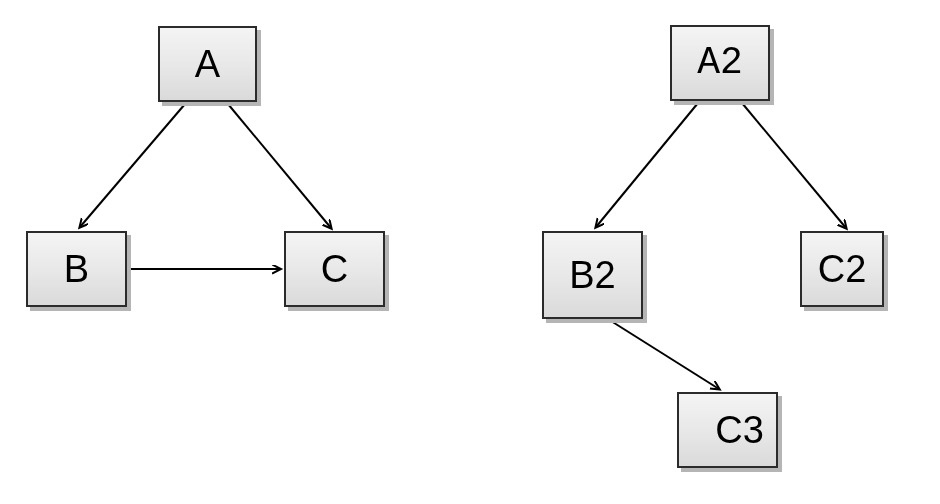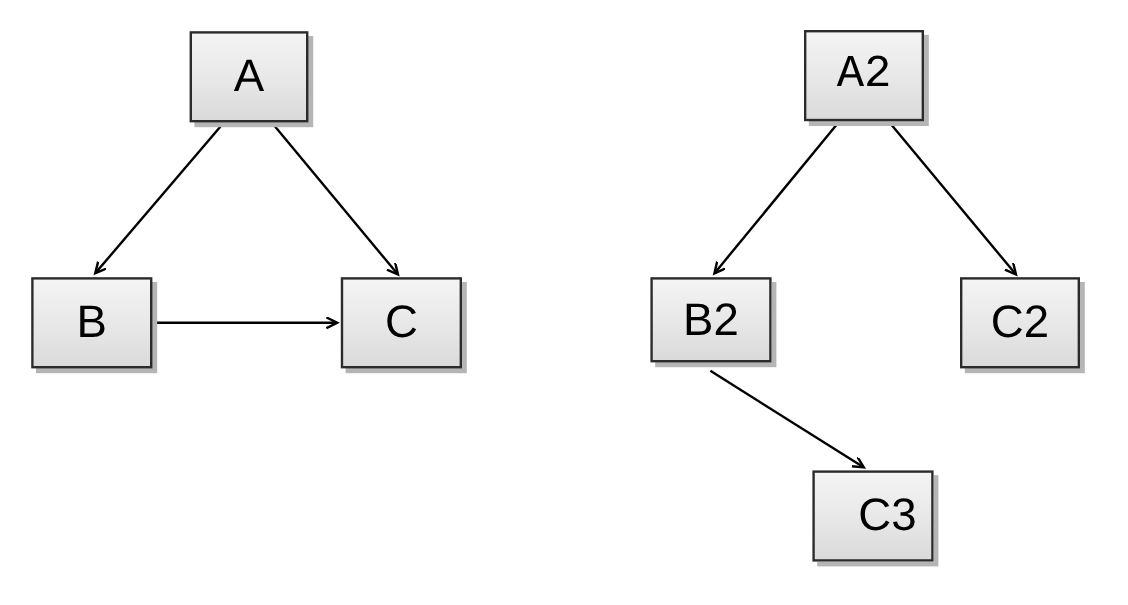--- a/index.html
+++ b/index.html
@@ -37,22 +37,22 @@
     font-size: 38px;
     line-height: 1;
     color: #000000;
     user-select: none;
   }
   
   #node-A  { left: 158px; top: 26px;  width: 99px;  height: 76px; }
   #node-B  { left: 26px;  top: 231px; width: 101px; height: 76px; }
   #node-C  { left: 284px; top: 231px; width: 101px; height: 76px; }
   #node-A2 { left: 670px; top: 25px;  width: 100px; height: 76px; font-family: Liberation Mono, monospace; }
-  #node-B2 { left: 542px; top: 231px; width: 101px; height: 71px; }
-  #node-C2 { left: 800px; top: 231px; width: 100px; height: 76px; }
+  #node-B2 { left: 542px; top: 231px; width: 101px; height: 88px; }
+  #node-C2 { left: 800px; top: 231px; width: 84px; height: 76px; }
   #node-C3 { left: 677px; top: 392px; width: 101px; height: 76px; padding-left: 24px; }
 </style>
 </head>
 <body>
 
 <div class="canvas">
 
   <svg class="edges-layer" width="940" height="504" viewBox="0 0 940 504" xmlns="http://www.w3.org/2000/svg">
     <defs>
       <marker id="arrowhead" markerWidth="12" markerHeight="12" refX="8" refY="4.5" orient="auto" markerUnits="userSpaceOnUse">

